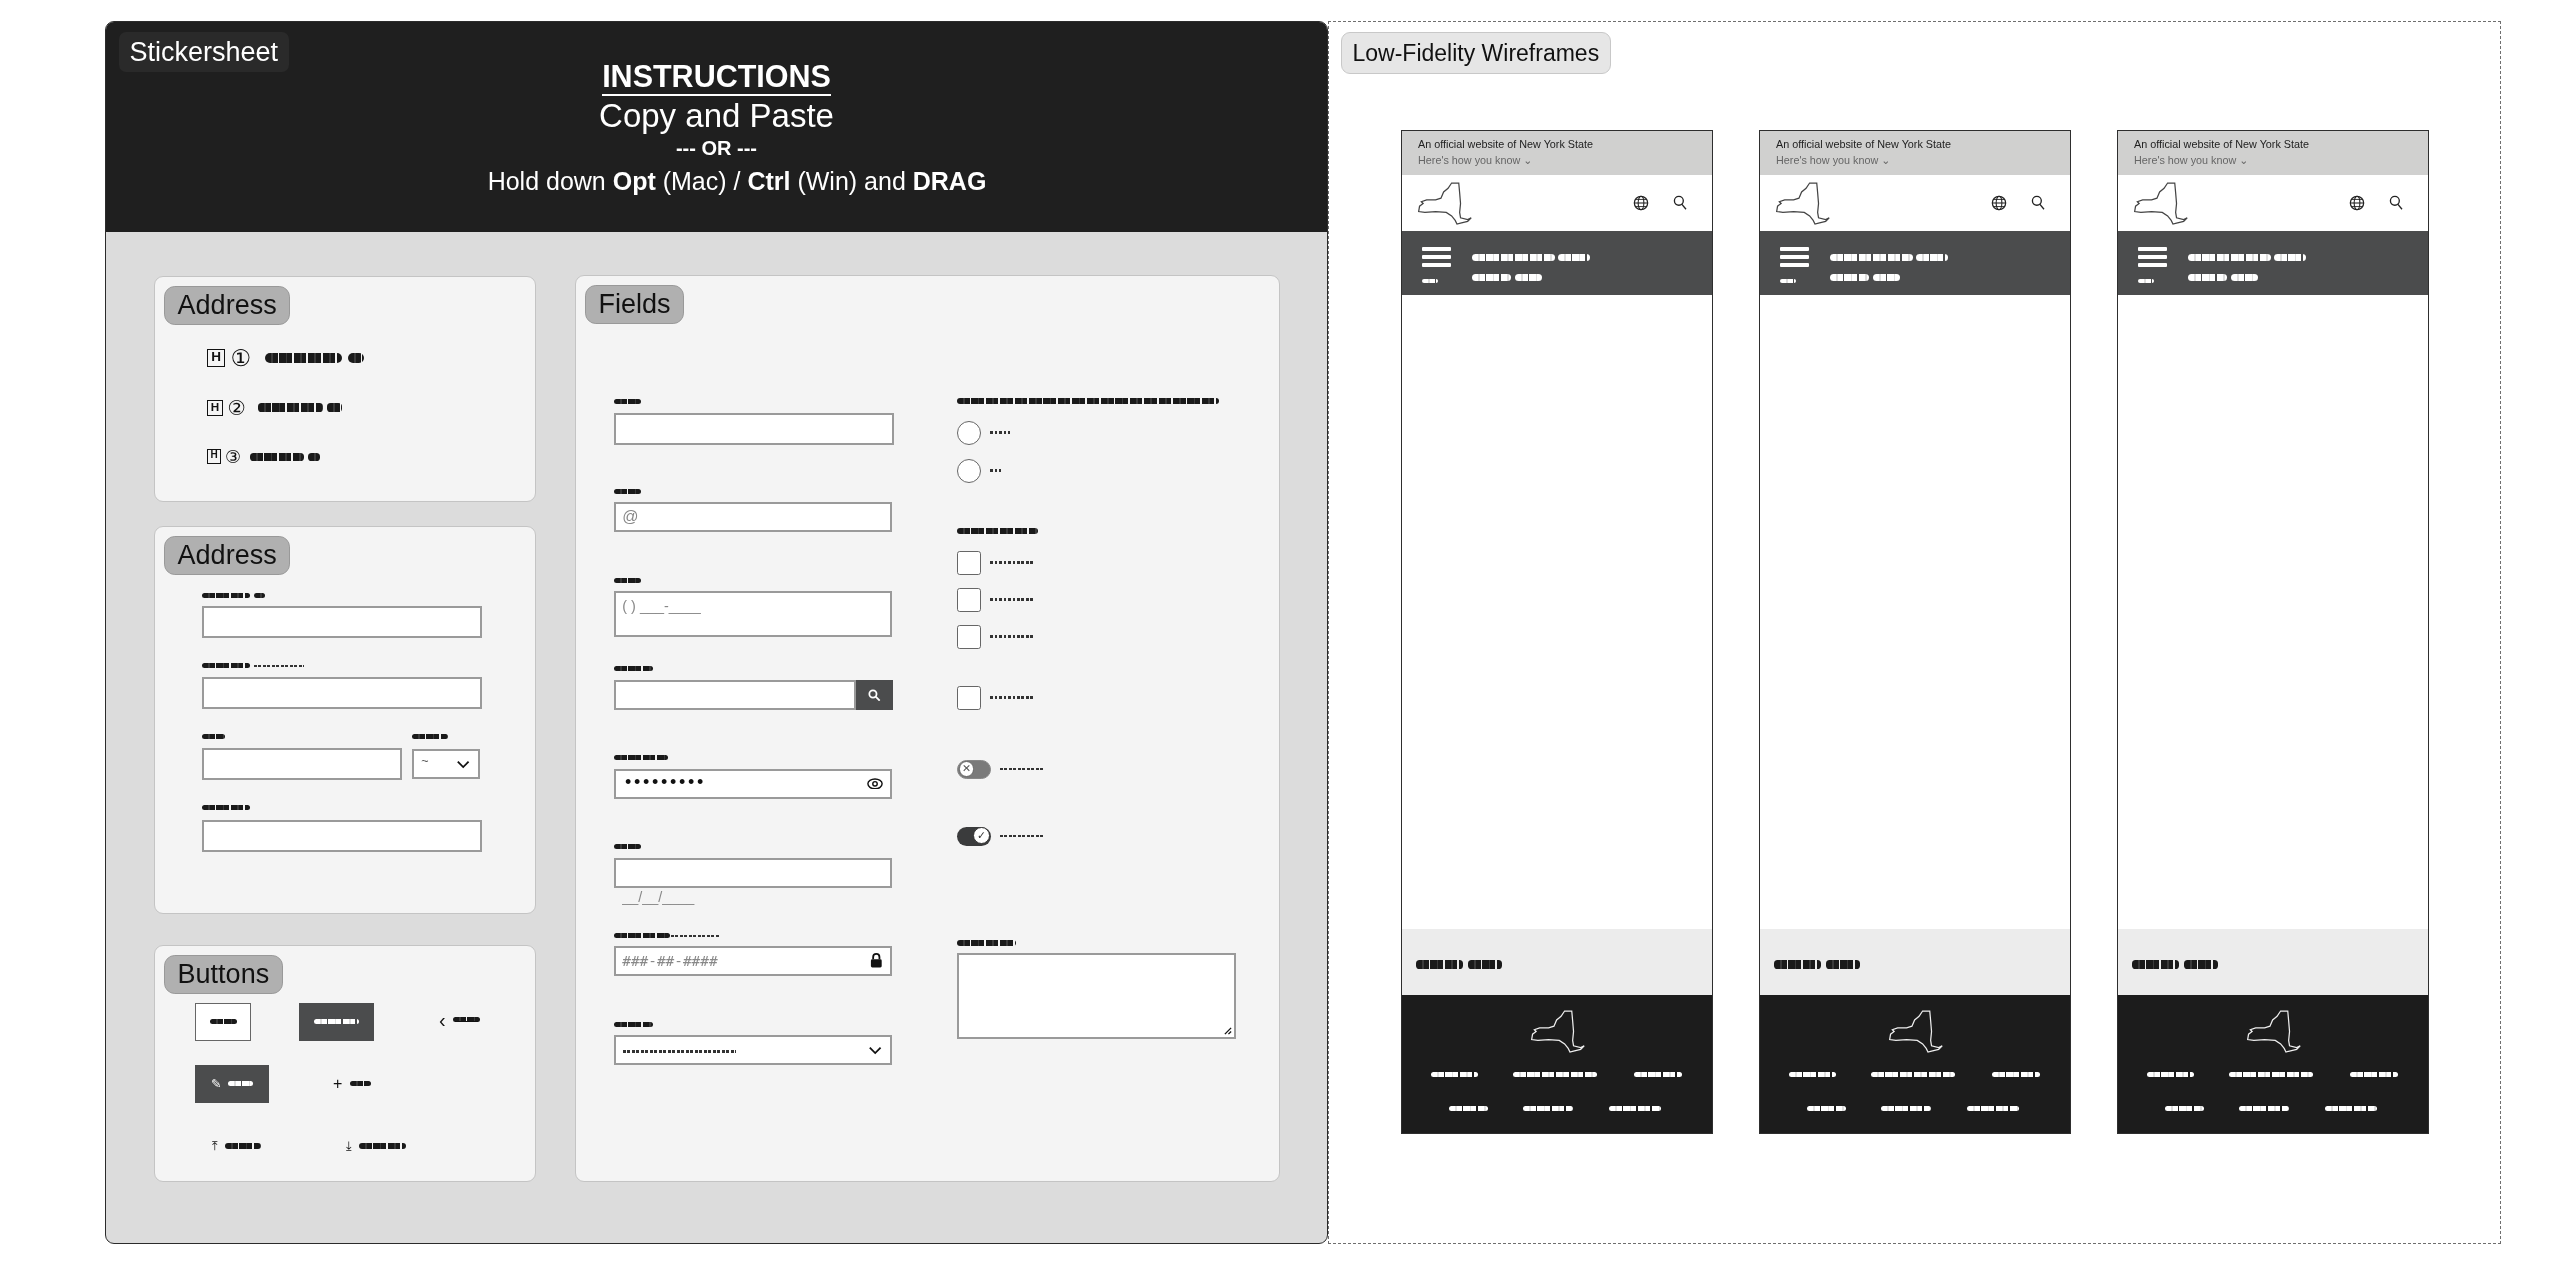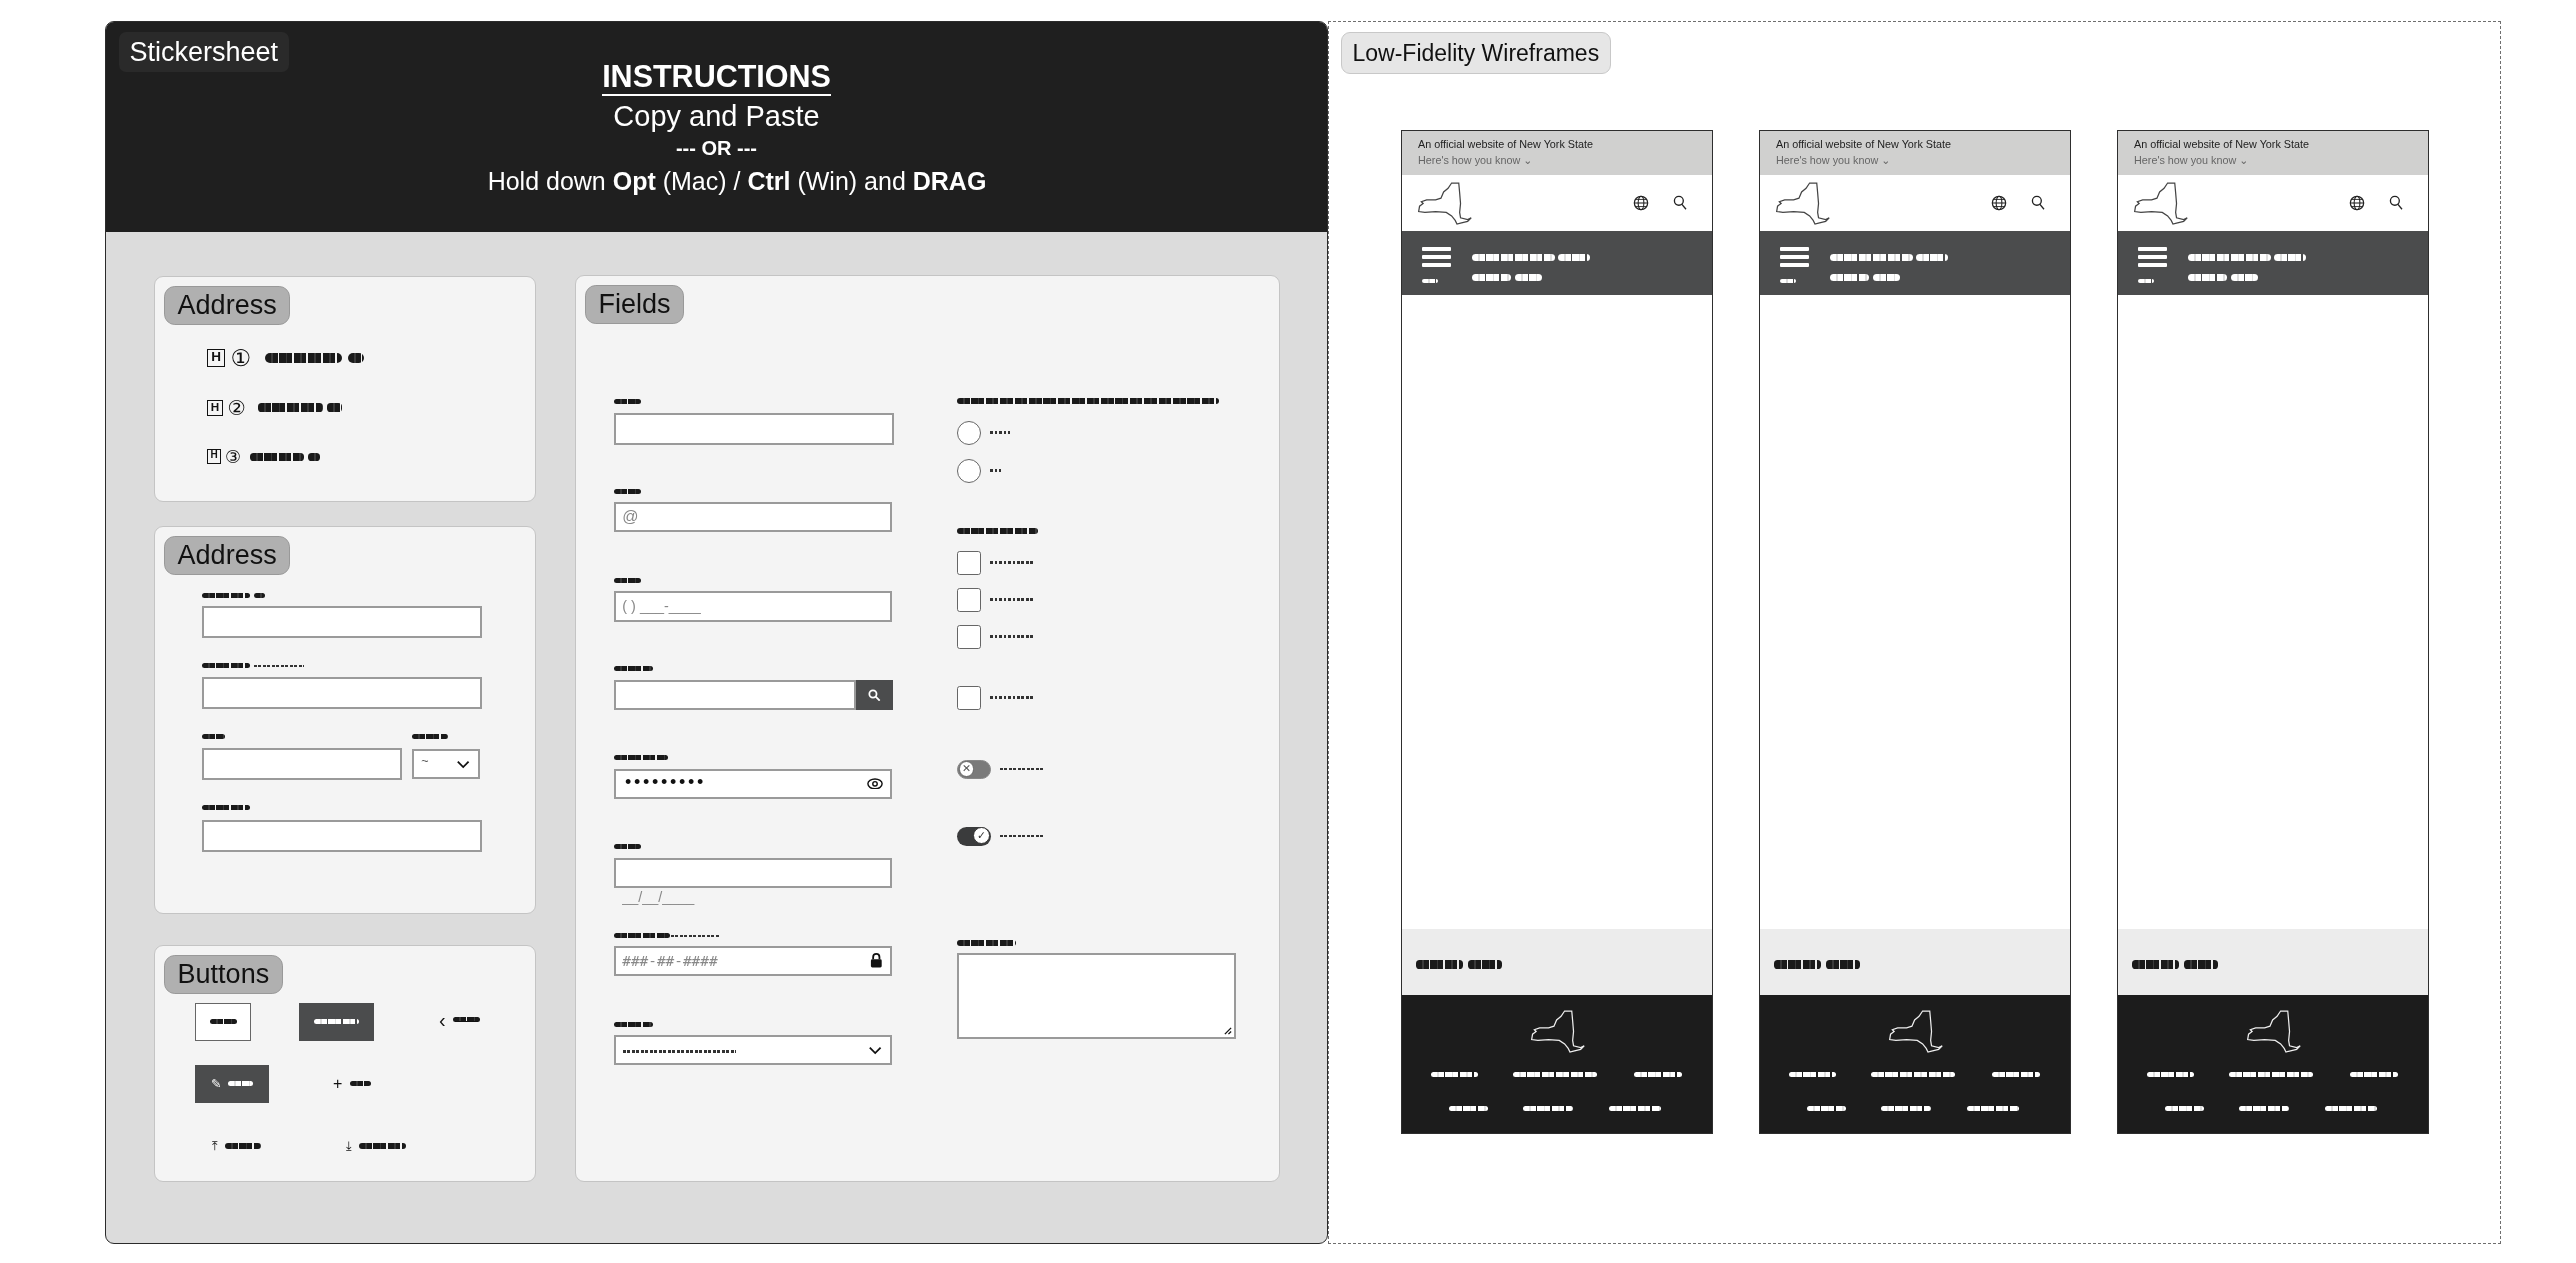--- a/index.html
+++ b/index.html
@@ -8,21 +8,21 @@
   .abs { position: absolute; }
 
   
   #stickersheet { left: 105px; top: 20.6px; width: 1223px; height: 1223px; background: #dcdcdc;
     border: 1.8px solid #2b2b2b; border-radius: 9px; overflow: hidden; }
   #instructions { left: 0; top: 0; width: 100%; height: 210px; background: #1f1f1f; color: #fff; text-align: center; }
   .tag-dark { position: absolute; left: 12.6px; top: 10.8px; padding: 5.4px 10.8px; background: #2a2a2a;
     border-radius: 7.2px; color: #fff; font-size: 27px; line-height: 29px; }
   #instr-title { position: absolute; left: 0; right: 0; top: 36px; font-size: 30.5px; font-weight: bold; line-height: 36px; }
   #instr-title span { border-bottom: 2.7px solid #fff; padding-bottom: 1.8px; }
-  #instr-copy { position: absolute; left: 0; right: 0; top: 79px; font-size: 29px; line-height: 30.5px; }
+  #instr-copy { position: absolute; left: 0; right: 0; top: 79px; font-size: 33px; line-height: 30.5px; }
   #instr-or { position: absolute; left: 0; right: 0; top: 115px; font-size: 20px; line-height: 23px; font-weight: bold; }
   #instr-hold { position: absolute; left: 0; right: 0; top: 144px; font-size: 25px; line-height: 30.5px; padding-left: 41px; }
   #instr-hold b { font-weight: bold; }
 
   .panel { position: absolute; background: #f4f4f4; border: 1.8px solid #c4c4c4; border-radius: 9px; }
   .panel-tag { position: absolute; left: 9px; top: 9px; padding: 3.6px 12.6px; background: #b0b0b0;
     border: 0.9px solid #999; border-radius: 10.8px; font-size: 27px; line-height: 30.5px; color: #111; }
 
   
   .scr { display: inline-block; height: 7.2px; border-radius: 3.6px; background:
@@ -145,21 +145,21 @@
 
     <span class="abs scr" style="left:38px; top:123px; width:27px; height:5.4px;"></span>
     <div class="field" style="left:38px; top:137px; width:280px; height:32px;"></div>
 
     <span class="abs scr" style="left:38px; top:213px; width:27px; height:5.4px;"></span>
     <div class="field" style="left:38px; top:226px; width:278px; height:30.5px;">
       <span class="ph" style="left:6.3px; top:2.7px; font-size:16px;">@</span>
     </div>
 
     <span class="abs scr" style="left:38px; top:302px; width:27px; height:5.4px;"></span>
-    <div class="field" style="left:38px; top:315px; width:278px; height:31px;">
+    <div class="field" style="left:38px; top:315px; width:278px; height:46px;">
       <span class="ph" style="left:6.3px; top:3.6px; font-size:14.4px;">(   ) ___-____</span>
     </div>
 
     <span class="abs scr" style="left:38px; top:390px; width:39px; height:5.4px;"></span>
     <div class="field" style="left:38px; top:404px; width:242px; height:30.5px;"></div>
     <div class="abs" style="left:280px; top:404px; width:37px; height:30.5px; background:#4b4c4d; display:flex; align-items:center; justify-content:center;">
       <svg width="12.6" height="12.6" viewBox="0 0 14 14">
           <circle cx="5.5" cy="5.5" r="4" fill="none" stroke="#fff" stroke-width="2"></circle>
           <line x1="8.5" y1="8.5" x2="13" y2="13" stroke="#fff" stroke-width="2"></line>
         </svg>

